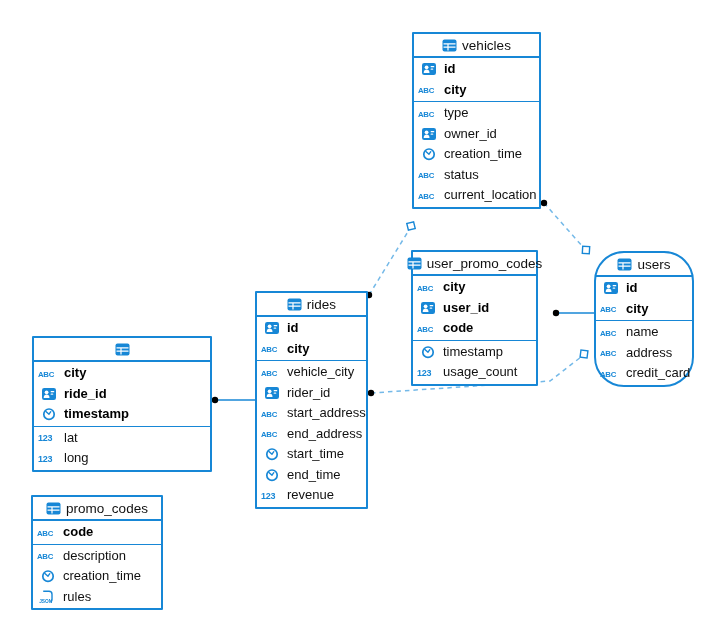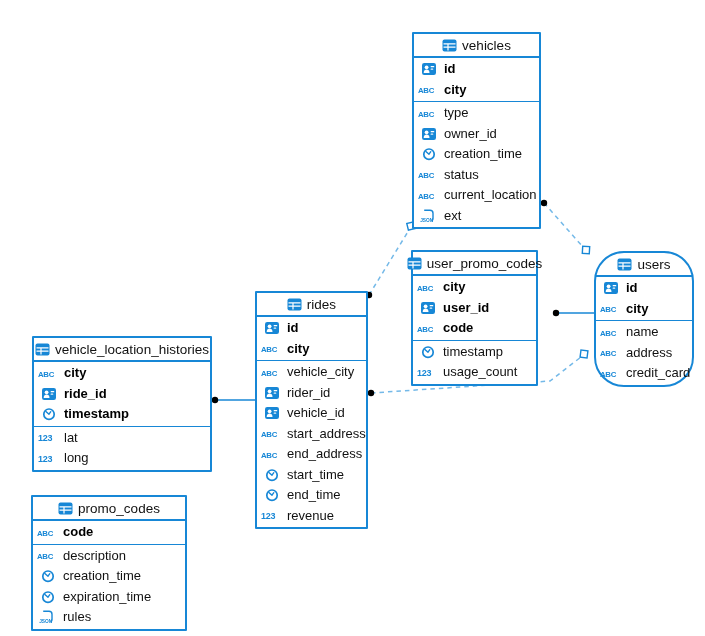--- a/index.html
+++ b/index.html
@@ -136,373 +136,341 @@
             <span class="col-label">status</span>
           </div>
           <div class="col-row">
             <span class="col-icon">
               <svg width="18" height="11" viewBox="0 0 18 11">
                 <text x="0" y="8.5" font-family="Liberation Sans, sans-serif" font-size="7.8" font-weight="800" letter-spacing="-0.3" fill="#1787d6">ABC</text>
               </svg>
             </span>
             <span class="col-label">current_location</span>
           </div>
+        </div>
+      </div>
+      <div class="tbl" style="left: 411px; top: 250px; width: 127px;">
+        <div class="tbl-header">
+          <span class="tbl-icon">
+            <svg width="15" height="13" viewBox="0 0 15 13">
+              <rect x="0.5" y="0.5" width="14" height="12" rx="2" fill="#1787d6"></rect>
+              <path d="M1.5 4.8 H13.5 M6 4.8 V11.6 M1.5 8.2 H13.5" stroke="#fff" stroke-width="1.2" fill="none"></path>
+            </svg>
+          </span>
+          <span>user_promo_codes</span>
+        </div>
+        <div class="tbl-section pks">
+          <div class="col-row pk">
+            <span class="col-icon">
+              <svg width="18" height="11" viewBox="0 0 18 11">
+                <text x="0" y="8.5" font-family="Liberation Sans, sans-serif" font-size="7.8" font-weight="800" letter-spacing="-0.3" fill="#1787d6">ABC</text>
+              </svg>
+            </span>
+            <span class="col-label">city</span>
+          </div>
+          <div class="col-row pk">
+            <span class="col-icon">
+              <svg width="14" height="12" viewBox="0 0 14 12">
+                <rect x="0" y="0" width="14" height="12" rx="2.2" fill="#1787d6"></rect>
+                <circle cx="4.6" cy="4.3" r="1.9" fill="#fff"></circle>
+                <path d="M1.7 9.9 C1.7 7.6 3.1 6.6 4.6 6.6 C6.1 6.6 7.5 7.6 7.5 9.9 Z" fill="#fff"></path>
+                <rect x="8.6" y="3.1" width="3.7" height="1.25" rx="0.6" fill="#fff"></rect>
+                <rect x="8.6" y="5.6" width="2.7" height="1.25" rx="0.6" fill="#fff" opacity="0.9"></rect>
+              </svg>
+            </span>
+            <span class="col-label">user_id</span>
+          </div>
+          <div class="col-row pk">
+            <span class="col-icon">
+              <svg width="18" height="11" viewBox="0 0 18 11">
+                <text x="0" y="8.5" font-family="Liberation Sans, sans-serif" font-size="7.8" font-weight="800" letter-spacing="-0.3" fill="#1787d6">ABC</text>
+              </svg>
+            </span>
+            <span class="col-label">code</span>
+          </div>
+        </div>
+        <div class="tbl-section cols">
+          <div class="col-row">
+            <span class="col-icon">
+              <svg width="14" height="14" viewBox="0 0 14 14">
+                <circle cx="7" cy="7.2" r="5.2" fill="none" stroke="#1787d6" stroke-width="1.7"></circle>
+                <path d="M7 7.2 L3.9 4.4 M7 7.2 L8.8 4.7" stroke="#1787d6" stroke-width="1.4" stroke-linecap="round" fill="none"></path>
+              </svg>
+            </span>
+            <span class="col-label">timestamp</span>
+          </div>
+          <div class="col-row">
+            <span class="col-icon">
+              <svg width="18" height="11" viewBox="0 0 18 11">
+                <text x="0" y="9" font-family="Liberation Sans, sans-serif" font-size="9" font-weight="700" letter-spacing="-0.3" fill="#1787d6">123</text>
+              </svg>
+            </span>
+            <span class="col-label">usage_count</span>
+          </div>
+        </div>
+      </div>
+      <div class="tbl" style="left: 594px; top: 251px; width: 100px; border-radius: 30px;">
+        <div class="tbl-header">
+          <span class="tbl-icon">
+            <svg width="15" height="13" viewBox="0 0 15 13">
+              <rect x="0.5" y="0.5" width="14" height="12" rx="2" fill="#1787d6"></rect>
+              <path d="M1.5 4.8 H13.5 M6 4.8 V11.6 M1.5 8.2 H13.5" stroke="#fff" stroke-width="1.2" fill="none"></path>
+            </svg>
+          </span>
+          <span>users</span>
+        </div>
+        <div class="tbl-section pks">
+          <div class="col-row pk">
+            <span class="col-icon">
+              <svg width="14" height="12" viewBox="0 0 14 12">
+                <rect x="0" y="0" width="14" height="12" rx="2.2" fill="#1787d6"></rect>
+                <circle cx="4.6" cy="4.3" r="1.9" fill="#fff"></circle>
+                <path d="M1.7 9.9 C1.7 7.6 3.1 6.6 4.6 6.6 C6.1 6.6 7.5 7.6 7.5 9.9 Z" fill="#fff"></path>
+                <rect x="8.6" y="3.1" width="3.7" height="1.25" rx="0.6" fill="#fff"></rect>
+                <rect x="8.6" y="5.6" width="2.7" height="1.25" rx="0.6" fill="#fff" opacity="0.9"></rect>
+              </svg>
+            </span>
+            <span class="col-label">id</span>
+          </div>
+          <div class="col-row pk">
+            <span class="col-icon">
+              <svg width="18" height="11" viewBox="0 0 18 11">
+                <text x="0" y="8.5" font-family="Liberation Sans, sans-serif" font-size="7.8" font-weight="800" letter-spacing="-0.3" fill="#1787d6">ABC</text>
+              </svg>
+            </span>
+            <span class="col-label">city</span>
+          </div>
+        </div>
+        <div class="tbl-section cols">
+          <div class="col-row">
+            <span class="col-icon">
+              <svg width="18" height="11" viewBox="0 0 18 11">
+                <text x="0" y="8.5" font-family="Liberation Sans, sans-serif" font-size="7.8" font-weight="800" letter-spacing="-0.3" fill="#1787d6">ABC</text>
+              </svg>
+            </span>
+            <span class="col-label">name</span>
+          </div>
+          <div class="col-row">
+            <span class="col-icon">
+              <svg width="18" height="11" viewBox="0 0 18 11">
+                <text x="0" y="8.5" font-family="Liberation Sans, sans-serif" font-size="7.8" font-weight="800" letter-spacing="-0.3" fill="#1787d6">ABC</text>
+              </svg>
+            </span>
+            <span class="col-label">address</span>
+          </div>
+          <div class="col-row">
+            <span class="col-icon">
+              <svg width="18" height="11" viewBox="0 0 18 11">
+                <text x="0" y="8.5" font-family="Liberation Sans, sans-serif" font-size="7.8" font-weight="800" letter-spacing="-0.3" fill="#1787d6">ABC</text>
+              </svg>
+            </span>
+            <span class="col-label">credit_card</span>
+          </div>
+        </div>
+      </div>
+      <div class="tbl" style="left: 255px; top: 291px; width: 113px;">
+        <div class="tbl-header">
+          <span class="tbl-icon">
+            <svg width="15" height="13" viewBox="0 0 15 13">
+              <rect x="0.5" y="0.5" width="14" height="12" rx="2" fill="#1787d6"></rect>
+              <path d="M1.5 4.8 H13.5 M6 4.8 V11.6 M1.5 8.2 H13.5" stroke="#fff" stroke-width="1.2" fill="none"></path>
+            </svg>
+          </span>
+          <span>rides</span>
+        </div>
+        <div class="tbl-section pks">
+          <div class="col-row pk">
+            <span class="col-icon">
+              <svg width="14" height="12" viewBox="0 0 14 12">
+                <rect x="0" y="0" width="14" height="12" rx="2.2" fill="#1787d6"></rect>
+                <circle cx="4.6" cy="4.3" r="1.9" fill="#fff"></circle>
+                <path d="M1.7 9.9 C1.7 7.6 3.1 6.6 4.6 6.6 C6.1 6.6 7.5 7.6 7.5 9.9 Z" fill="#fff"></path>
+                <rect x="8.6" y="3.1" width="3.7" height="1.25" rx="0.6" fill="#fff"></rect>
+                <rect x="8.6" y="5.6" width="2.7" height="1.25" rx="0.6" fill="#fff" opacity="0.9"></rect>
+              </svg>
+            </span>
+            <span class="col-label">id</span>
+          </div>
+          <div class="col-row pk">
+            <span class="col-icon">
+              <svg width="18" height="11" viewBox="0 0 18 11">
+                <text x="0" y="8.5" font-family="Liberation Sans, sans-serif" font-size="7.8" font-weight="800" letter-spacing="-0.3" fill="#1787d6">ABC</text>
+              </svg>
+            </span>
+            <span class="col-label">city</span>
+          </div>
+        </div>
+        <div class="tbl-section cols">
+          <div class="col-row">
+            <span class="col-icon">
+              <svg width="18" height="11" viewBox="0 0 18 11">
+                <text x="0" y="8.5" font-family="Liberation Sans, sans-serif" font-size="7.8" font-weight="800" letter-spacing="-0.3" fill="#1787d6">ABC</text>
+              </svg>
+            </span>
+            <span class="col-label">vehicle_city</span>
+          </div>
+          <div class="col-row">
+            <span class="col-icon">
+              <svg width="14" height="12" viewBox="0 0 14 12">
+                <rect x="0" y="0" width="14" height="12" rx="2.2" fill="#1787d6"></rect>
+                <circle cx="4.6" cy="4.3" r="1.9" fill="#fff"></circle>
+                <path d="M1.7 9.9 C1.7 7.6 3.1 6.6 4.6 6.6 C6.1 6.6 7.5 7.6 7.5 9.9 Z" fill="#fff"></path>
+                <rect x="8.6" y="3.1" width="3.7" height="1.25" rx="0.6" fill="#fff"></rect>
+                <rect x="8.6" y="5.6" width="2.7" height="1.25" rx="0.6" fill="#fff" opacity="0.9"></rect>
+              </svg>
+            </span>
+            <span class="col-label">rider_id</span>
+          </div>
+          <div class="col-row">
+            <span class="col-icon">
+              <svg width="18" height="11" viewBox="0 0 18 11">
+                <text x="0" y="8.5" font-family="Liberation Sans, sans-serif" font-size="7.8" font-weight="800" letter-spacing="-0.3" fill="#1787d6">ABC</text>
+              </svg>
+            </span>
+            <span class="col-label">start_address</span>
+          </div>
+          <div class="col-row">
+            <span class="col-icon">
+              <svg width="18" height="11" viewBox="0 0 18 11">
+                <text x="0" y="8.5" font-family="Liberation Sans, sans-serif" font-size="7.8" font-weight="800" letter-spacing="-0.3" fill="#1787d6">ABC</text>
+              </svg>
+            </span>
+            <span class="col-label">end_address</span>
+          </div>
+          <div class="col-row">
+            <span class="col-icon">
+              <svg width="14" height="14" viewBox="0 0 14 14">
+                <circle cx="7" cy="7.2" r="5.2" fill="none" stroke="#1787d6" stroke-width="1.7"></circle>
+                <path d="M7 7.2 L3.9 4.4 M7 7.2 L8.8 4.7" stroke="#1787d6" stroke-width="1.4" stroke-linecap="round" fill="none"></path>
+              </svg>
+            </span>
+            <span class="col-label">start_time</span>
+          </div>
+          <div class="col-row">
+            <span class="col-icon">
+              <svg width="14" height="14" viewBox="0 0 14 14">
+                <circle cx="7" cy="7.2" r="5.2" fill="none" stroke="#1787d6" stroke-width="1.7"></circle>
+                <path d="M7 7.2 L3.9 4.4 M7 7.2 L8.8 4.7" stroke="#1787d6" stroke-width="1.4" stroke-linecap="round" fill="none"></path>
+              </svg>
+            </span>
+            <span class="col-label">end_time</span>
+          </div>
+          <div class="col-row">
+            <span class="col-icon">
+              <svg width="18" height="11" viewBox="0 0 18 11">
+                <text x="0" y="9" font-family="Liberation Sans, sans-serif" font-size="9" font-weight="700" letter-spacing="-0.3" fill="#1787d6">123</text>
+              </svg>
+            </span>
+            <span class="col-label">revenue</span>
+          </div>
+        </div>
+      </div>
+      <div class="tbl" style="left: 32px; top: 336px; width: 180px;">
+        <div class="tbl-header">
+          <span class="tbl-icon">
+            <svg width="15" height="13" viewBox="0 0 15 13">
+              <rect x="0.5" y="0.5" width="14" height="12" rx="2" fill="#1787d6"></rect>
+              <path d="M1.5 4.8 H13.5 M6 4.8 V11.6 M1.5 8.2 H13.5" stroke="#fff" stroke-width="1.2" fill="none"></path>
+            </svg>
+          </span>
+        </div>
+        <div class="tbl-section pks">
+          <div class="col-row pk">
+            <span class="col-icon">
+              <svg width="18" height="11" viewBox="0 0 18 11">
+                <text x="0" y="8.5" font-family="Liberation Sans, sans-serif" font-size="7.8" font-weight="800" letter-spacing="-0.3" fill="#1787d6">ABC</text>
+              </svg>
+            </span>
+            <span class="col-label">city</span>
+          </div>
+          <div class="col-row pk">
+            <span class="col-icon">
+              <svg width="14" height="12" viewBox="0 0 14 12">
+                <rect x="0" y="0" width="14" height="12" rx="2.2" fill="#1787d6"></rect>
+                <circle cx="4.6" cy="4.3" r="1.9" fill="#fff"></circle>
+                <path d="M1.7 9.9 C1.7 7.6 3.1 6.6 4.6 6.6 C6.1 6.6 7.5 7.6 7.5 9.9 Z" fill="#fff"></path>
+                <rect x="8.6" y="3.1" width="3.7" height="1.25" rx="0.6" fill="#fff"></rect>
+                <rect x="8.6" y="5.6" width="2.7" height="1.25" rx="0.6" fill="#fff" opacity="0.9"></rect>
+              </svg>
+            </span>
+            <span class="col-label">ride_id</span>
+          </div>
+          <div class="col-row pk">
+            <span class="col-icon">
+              <svg width="14" height="14" viewBox="0 0 14 14">
+                <circle cx="7" cy="7.2" r="5.2" fill="none" stroke="#1787d6" stroke-width="1.7"></circle>
+                <path d="M7 7.2 L3.9 4.4 M7 7.2 L8.8 4.7" stroke="#1787d6" stroke-width="1.4" stroke-linecap="round" fill="none"></path>
+              </svg>
+            </span>
+            <span class="col-label">timestamp</span>
+          </div>
+        </div>
+        <div class="tbl-section cols">
+          <div class="col-row">
+            <span class="col-icon">
+              <svg width="18" height="11" viewBox="0 0 18 11">
+                <text x="0" y="9" font-family="Liberation Sans, sans-serif" font-size="9" font-weight="700" letter-spacing="-0.3" fill="#1787d6">123</text>
+              </svg>
+            </span>
+            <span class="col-label">lat</span>
+          </div>
+          <div class="col-row">
+            <span class="col-icon">
+              <svg width="18" height="11" viewBox="0 0 18 11">
+                <text x="0" y="9" font-family="Liberation Sans, sans-serif" font-size="9" font-weight="700" letter-spacing="-0.3" fill="#1787d6">123</text>
+              </svg>
+            </span>
+            <span class="col-label">long</span>
+          </div>
+        </div>
+      </div>
+      <div class="tbl" style="left: 31px; top: 495px; width: 132px;">
+        <div class="tbl-header">
+          <span class="tbl-icon">
+            <svg width="15" height="13" viewBox="0 0 15 13">
+              <rect x="0.5" y="0.5" width="14" height="12" rx="2" fill="#1787d6"></rect>
+              <path d="M1.5 4.8 H13.5 M6 4.8 V11.6 M1.5 8.2 H13.5" stroke="#fff" stroke-width="1.2" fill="none"></path>
+            </svg>
+          </span>
+          <span>promo_codes</span>
+        </div>
+        <div class="tbl-section pks">
+          <div class="col-row pk">
+            <span class="col-icon">
+              <svg width="18" height="11" viewBox="0 0 18 11">
+                <text x="0" y="8.5" font-family="Liberation Sans, sans-serif" font-size="7.8" font-weight="800" letter-spacing="-0.3" fill="#1787d6">ABC</text>
+              </svg>
+            </span>
+            <span class="col-label">code</span>
+          </div>
+        </div>
+        <div class="tbl-section cols">
+          <div class="col-row">
+            <span class="col-icon">
+              <svg width="18" height="11" viewBox="0 0 18 11">
+                <text x="0" y="8.5" font-family="Liberation Sans, sans-serif" font-size="7.8" font-weight="800" letter-spacing="-0.3" fill="#1787d6">ABC</text>
+              </svg>
+            </span>
+            <span class="col-label">description</span>
+          </div>
+          <div class="col-row">
+            <span class="col-icon">
+              <svg width="14" height="14" viewBox="0 0 14 14">
+                <circle cx="7" cy="7.2" r="5.2" fill="none" stroke="#1787d6" stroke-width="1.7"></circle>
+                <path d="M7 7.2 L3.9 4.4 M7 7.2 L8.8 4.7" stroke="#1787d6" stroke-width="1.4" stroke-linecap="round" fill="none"></path>
+              </svg>
+            </span>
+            <span class="col-label">creation_time</span>
+          </div>
           <div class="col-row">
             <span class="col-icon">
               <svg width="16" height="14" viewBox="0 0 16 14">
                 <path d="M4.2 1.2 H10 A3 3 0 0 1 13 4.2 V9.5 A3 3 0 0 1 10 12.5 H5.5" fill="none" stroke="#1787d6" stroke-width="1.4"></path>
                 <rect x="0" y="8.6" width="11.4" height="5.4" fill="#fff"></rect>
                 <text x="0.2" y="13.2" font-family="Liberation Sans, sans-serif" font-size="4.8" font-weight="800" fill="#1787d6">JSON</text>
               </svg>
             </span>
-            <span class="col-label">ext</span>
-          </div>
-        </div>
-      </div>
-      <div class="tbl" style="left: 411px; top: 250px; width: 127px;">
-        <div class="tbl-header">
-          <span class="tbl-icon">
-            <svg width="15" height="13" viewBox="0 0 15 13">
-              <rect x="0.5" y="0.5" width="14" height="12" rx="2" fill="#1787d6"></rect>
-              <path d="M1.5 4.8 H13.5 M6 4.8 V11.6 M1.5 8.2 H13.5" stroke="#fff" stroke-width="1.2" fill="none"></path>
-            </svg>
-          </span>
-          <span>user_promo_codes</span>
-        </div>
-        <div class="tbl-section pks">
-          <div class="col-row pk">
-            <span class="col-icon">
-              <svg width="18" height="11" viewBox="0 0 18 11">
-                <text x="0" y="8.5" font-family="Liberation Sans, sans-serif" font-size="7.8" font-weight="800" letter-spacing="-0.3" fill="#1787d6">ABC</text>
-              </svg>
-            </span>
-            <span class="col-label">city</span>
-          </div>
-          <div class="col-row pk">
-            <span class="col-icon">
-              <svg width="14" height="12" viewBox="0 0 14 12">
-                <rect x="0" y="0" width="14" height="12" rx="2.2" fill="#1787d6"></rect>
-                <circle cx="4.6" cy="4.3" r="1.9" fill="#fff"></circle>
-                <path d="M1.7 9.9 C1.7 7.6 3.1 6.6 4.6 6.6 C6.1 6.6 7.5 7.6 7.5 9.9 Z" fill="#fff"></path>
-                <rect x="8.6" y="3.1" width="3.7" height="1.25" rx="0.6" fill="#fff"></rect>
-                <rect x="8.6" y="5.6" width="2.7" height="1.25" rx="0.6" fill="#fff" opacity="0.9"></rect>
-              </svg>
-            </span>
-            <span class="col-label">user_id</span>
-          </div>
-          <div class="col-row pk">
-            <span class="col-icon">
-              <svg width="18" height="11" viewBox="0 0 18 11">
-                <text x="0" y="8.5" font-family="Liberation Sans, sans-serif" font-size="7.8" font-weight="800" letter-spacing="-0.3" fill="#1787d6">ABC</text>
-              </svg>
-            </span>
-            <span class="col-label">code</span>
-          </div>
-        </div>
-        <div class="tbl-section cols">
-          <div class="col-row">
-            <span class="col-icon">
-              <svg width="14" height="14" viewBox="0 0 14 14">
-                <circle cx="7" cy="7.2" r="5.2" fill="none" stroke="#1787d6" stroke-width="1.7"></circle>
-                <path d="M7 7.2 L3.9 4.4 M7 7.2 L8.8 4.7" stroke="#1787d6" stroke-width="1.4" stroke-linecap="round" fill="none"></path>
-              </svg>
-            </span>
-            <span class="col-label">timestamp</span>
-          </div>
-          <div class="col-row">
-            <span class="col-icon">
-              <svg width="18" height="11" viewBox="0 0 18 11">
-                <text x="0" y="9" font-family="Liberation Sans, sans-serif" font-size="9" font-weight="700" letter-spacing="-0.3" fill="#1787d6">123</text>
-              </svg>
-            </span>
-            <span class="col-label">usage_count</span>
-          </div>
-        </div>
-      </div>
-      <div class="tbl" style="left: 594px; top: 251px; width: 100px; border-radius: 30px;">
-        <div class="tbl-header">
-          <span class="tbl-icon">
-            <svg width="15" height="13" viewBox="0 0 15 13">
-              <rect x="0.5" y="0.5" width="14" height="12" rx="2" fill="#1787d6"></rect>
-              <path d="M1.5 4.8 H13.5 M6 4.8 V11.6 M1.5 8.2 H13.5" stroke="#fff" stroke-width="1.2" fill="none"></path>
-            </svg>
-          </span>
-          <span>users</span>
-        </div>
-        <div class="tbl-section pks">
-          <div class="col-row pk">
-            <span class="col-icon">
-              <svg width="14" height="12" viewBox="0 0 14 12">
-                <rect x="0" y="0" width="14" height="12" rx="2.2" fill="#1787d6"></rect>
-                <circle cx="4.6" cy="4.3" r="1.9" fill="#fff"></circle>
-                <path d="M1.7 9.9 C1.7 7.6 3.1 6.6 4.6 6.6 C6.1 6.6 7.5 7.6 7.5 9.9 Z" fill="#fff"></path>
-                <rect x="8.6" y="3.1" width="3.7" height="1.25" rx="0.6" fill="#fff"></rect>
-                <rect x="8.6" y="5.6" width="2.7" height="1.25" rx="0.6" fill="#fff" opacity="0.9"></rect>
-              </svg>
-            </span>
-            <span class="col-label">id</span>
-          </div>
-          <div class="col-row pk">
-            <span class="col-icon">
-              <svg width="18" height="11" viewBox="0 0 18 11">
-                <text x="0" y="8.5" font-family="Liberation Sans, sans-serif" font-size="7.8" font-weight="800" letter-spacing="-0.3" fill="#1787d6">ABC</text>
-              </svg>
-            </span>
-            <span class="col-label">city</span>
-          </div>
-        </div>
-        <div class="tbl-section cols">
-          <div class="col-row">
-            <span class="col-icon">
-              <svg width="18" height="11" viewBox="0 0 18 11">
-                <text x="0" y="8.5" font-family="Liberation Sans, sans-serif" font-size="7.8" font-weight="800" letter-spacing="-0.3" fill="#1787d6">ABC</text>
-              </svg>
-            </span>
-            <span class="col-label">name</span>
-          </div>
-          <div class="col-row">
-            <span class="col-icon">
-              <svg width="18" height="11" viewBox="0 0 18 11">
-                <text x="0" y="8.5" font-family="Liberation Sans, sans-serif" font-size="7.8" font-weight="800" letter-spacing="-0.3" fill="#1787d6">ABC</text>
-              </svg>
-            </span>
-            <span class="col-label">address</span>
-          </div>
-          <div class="col-row">
-            <span class="col-icon">
-              <svg width="18" height="11" viewBox="0 0 18 11">
-                <text x="0" y="8.5" font-family="Liberation Sans, sans-serif" font-size="7.8" font-weight="800" letter-spacing="-0.3" fill="#1787d6">ABC</text>
-              </svg>
-            </span>
-            <span class="col-label">credit_card</span>
-          </div>
-        </div>
-      </div>
-      <div class="tbl" style="left: 255px; top: 291px; width: 113px;">
-        <div class="tbl-header">
-          <span class="tbl-icon">
-            <svg width="15" height="13" viewBox="0 0 15 13">
-              <rect x="0.5" y="0.5" width="14" height="12" rx="2" fill="#1787d6"></rect>
-              <path d="M1.5 4.8 H13.5 M6 4.8 V11.6 M1.5 8.2 H13.5" stroke="#fff" stroke-width="1.2" fill="none"></path>
-            </svg>
-          </span>
-          <span>rides</span>
-        </div>
-        <div class="tbl-section pks">
-          <div class="col-row pk">
-            <span class="col-icon">
-              <svg width="14" height="12" viewBox="0 0 14 12">
-                <rect x="0" y="0" width="14" height="12" rx="2.2" fill="#1787d6"></rect>
-                <circle cx="4.6" cy="4.3" r="1.9" fill="#fff"></circle>
-                <path d="M1.7 9.9 C1.7 7.6 3.1 6.6 4.6 6.6 C6.1 6.6 7.5 7.6 7.5 9.9 Z" fill="#fff"></path>
-                <rect x="8.6" y="3.1" width="3.7" height="1.25" rx="0.6" fill="#fff"></rect>
-                <rect x="8.6" y="5.6" width="2.7" height="1.25" rx="0.6" fill="#fff" opacity="0.9"></rect>
-              </svg>
-            </span>
-            <span class="col-label">id</span>
-          </div>
-          <div class="col-row pk">
-            <span class="col-icon">
-              <svg width="18" height="11" viewBox="0 0 18 11">
-                <text x="0" y="8.5" font-family="Liberation Sans, sans-serif" font-size="7.8" font-weight="800" letter-spacing="-0.3" fill="#1787d6">ABC</text>
-              </svg>
-            </span>
-            <span class="col-label">city</span>
-          </div>
-        </div>
-        <div class="tbl-section cols">
-          <div class="col-row">
-            <span class="col-icon">
-              <svg width="18" height="11" viewBox="0 0 18 11">
-                <text x="0" y="8.5" font-family="Liberation Sans, sans-serif" font-size="7.8" font-weight="800" letter-spacing="-0.3" fill="#1787d6">ABC</text>
-              </svg>
-            </span>
-            <span class="col-label">vehicle_city</span>
-          </div>
-          <div class="col-row">
-            <span class="col-icon">
-              <svg width="14" height="12" viewBox="0 0 14 12">
-                <rect x="0" y="0" width="14" height="12" rx="2.2" fill="#1787d6"></rect>
-                <circle cx="4.6" cy="4.3" r="1.9" fill="#fff"></circle>
-                <path d="M1.7 9.9 C1.7 7.6 3.1 6.6 4.6 6.6 C6.1 6.6 7.5 7.6 7.5 9.9 Z" fill="#fff"></path>
-                <rect x="8.6" y="3.1" width="3.7" height="1.25" rx="0.6" fill="#fff"></rect>
-                <rect x="8.6" y="5.6" width="2.7" height="1.25" rx="0.6" fill="#fff" opacity="0.9"></rect>
-              </svg>
-            </span>
-            <span class="col-label">rider_id</span>
-          </div>
-          <div class="col-row">
-            <span class="col-icon">
-              <svg width="14" height="12" viewBox="0 0 14 12">
-                <rect x="0" y="0" width="14" height="12" rx="2.2" fill="#1787d6"></rect>
-                <circle cx="4.6" cy="4.3" r="1.9" fill="#fff"></circle>
-                <path d="M1.7 9.9 C1.7 7.6 3.1 6.6 4.6 6.6 C6.1 6.6 7.5 7.6 7.5 9.9 Z" fill="#fff"></path>
-                <rect x="8.6" y="3.1" width="3.7" height="1.25" rx="0.6" fill="#fff"></rect>
-                <rect x="8.6" y="5.6" width="2.7" height="1.25" rx="0.6" fill="#fff" opacity="0.9"></rect>
-              </svg>
-            </span>
-            <span class="col-label">vehicle_id</span>
-          </div>
-          <div class="col-row">
-            <span class="col-icon">
-              <svg width="18" height="11" viewBox="0 0 18 11">
-                <text x="0" y="8.5" font-family="Liberation Sans, sans-serif" font-size="7.8" font-weight="800" letter-spacing="-0.3" fill="#1787d6">ABC</text>
-              </svg>
-            </span>
-            <span class="col-label">start_address</span>
-          </div>
-          <div class="col-row">
-            <span class="col-icon">
-              <svg width="18" height="11" viewBox="0 0 18 11">
-                <text x="0" y="8.5" font-family="Liberation Sans, sans-serif" font-size="7.8" font-weight="800" letter-spacing="-0.3" fill="#1787d6">ABC</text>
-              </svg>
-            </span>
-            <span class="col-label">end_address</span>
-          </div>
-          <div class="col-row">
-            <span class="col-icon">
-              <svg width="14" height="14" viewBox="0 0 14 14">
-                <circle cx="7" cy="7.2" r="5.2" fill="none" stroke="#1787d6" stroke-width="1.7"></circle>
-                <path d="M7 7.2 L3.9 4.4 M7 7.2 L8.8 4.7" stroke="#1787d6" stroke-width="1.4" stroke-linecap="round" fill="none"></path>
-              </svg>
-            </span>
-            <span class="col-label">start_time</span>
-          </div>
-          <div class="col-row">
-            <span class="col-icon">
-              <svg width="14" height="14" viewBox="0 0 14 14">
-                <circle cx="7" cy="7.2" r="5.2" fill="none" stroke="#1787d6" stroke-width="1.7"></circle>
-                <path d="M7 7.2 L3.9 4.4 M7 7.2 L8.8 4.7" stroke="#1787d6" stroke-width="1.4" stroke-linecap="round" fill="none"></path>
-              </svg>
-            </span>
-            <span class="col-label">end_time</span>
-          </div>
-          <div class="col-row">
-            <span class="col-icon">
-              <svg width="18" height="11" viewBox="0 0 18 11">
-                <text x="0" y="9" font-family="Liberation Sans, sans-serif" font-size="9" font-weight="700" letter-spacing="-0.3" fill="#1787d6">123</text>
-              </svg>
-            </span>
-            <span class="col-label">revenue</span>
-          </div>
-        </div>
-      </div>
-      <div class="tbl" style="left: 32px; top: 336px; width: 180px;">
-        <div class="tbl-header">
-          <span class="tbl-icon">
-            <svg width="15" height="13" viewBox="0 0 15 13">
-              <rect x="0.5" y="0.5" width="14" height="12" rx="2" fill="#1787d6"></rect>
-              <path d="M1.5 4.8 H13.5 M6 4.8 V11.6 M1.5 8.2 H13.5" stroke="#fff" stroke-width="1.2" fill="none"></path>
-            </svg>
-          </span>
-          <span>vehicle_location_histories</span>
-        </div>
-        <div class="tbl-section pks">
-          <div class="col-row pk">
-            <span class="col-icon">
-              <svg width="18" height="11" viewBox="0 0 18 11">
-                <text x="0" y="8.5" font-family="Liberation Sans, sans-serif" font-size="7.8" font-weight="800" letter-spacing="-0.3" fill="#1787d6">ABC</text>
-              </svg>
-            </span>
-            <span class="col-label">city</span>
-          </div>
-          <div class="col-row pk">
-            <span class="col-icon">
-              <svg width="14" height="12" viewBox="0 0 14 12">
-                <rect x="0" y="0" width="14" height="12" rx="2.2" fill="#1787d6"></rect>
-                <circle cx="4.6" cy="4.3" r="1.9" fill="#fff"></circle>
-                <path d="M1.7 9.9 C1.7 7.6 3.1 6.6 4.6 6.6 C6.1 6.6 7.5 7.6 7.5 9.9 Z" fill="#fff"></path>
-                <rect x="8.6" y="3.1" width="3.7" height="1.25" rx="0.6" fill="#fff"></rect>
-                <rect x="8.6" y="5.6" width="2.7" height="1.25" rx="0.6" fill="#fff" opacity="0.9"></rect>
-              </svg>
-            </span>
-            <span class="col-label">ride_id</span>
-          </div>
-          <div class="col-row pk">
-            <span class="col-icon">
-              <svg width="14" height="14" viewBox="0 0 14 14">
-                <circle cx="7" cy="7.2" r="5.2" fill="none" stroke="#1787d6" stroke-width="1.7"></circle>
-                <path d="M7 7.2 L3.9 4.4 M7 7.2 L8.8 4.7" stroke="#1787d6" stroke-width="1.4" stroke-linecap="round" fill="none"></path>
-              </svg>
-            </span>
-            <span class="col-label">timestamp</span>
-          </div>
-        </div>
-        <div class="tbl-section cols">
-          <div class="col-row">
-            <span class="col-icon">
-              <svg width="18" height="11" viewBox="0 0 18 11">
-                <text x="0" y="9" font-family="Liberation Sans, sans-serif" font-size="9" font-weight="700" letter-spacing="-0.3" fill="#1787d6">123</text>
-              </svg>
-            </span>
-            <span class="col-label">lat</span>
-          </div>
-          <div class="col-row">
-            <span class="col-icon">
-              <svg width="18" height="11" viewBox="0 0 18 11">
-                <text x="0" y="9" font-family="Liberation Sans, sans-serif" font-size="9" font-weight="700" letter-spacing="-0.3" fill="#1787d6">123</text>
-              </svg>
-            </span>
-            <span class="col-label">long</span>
-          </div>
-        </div>
-      </div>
-      <div class="tbl" style="left: 31px; top: 495px; width: 156px;">
-        <div class="tbl-header">
-          <span class="tbl-icon">
-            <svg width="15" height="13" viewBox="0 0 15 13">
-              <rect x="0.5" y="0.5" width="14" height="12" rx="2" fill="#1787d6"></rect>
-              <path d="M1.5 4.8 H13.5 M6 4.8 V11.6 M1.5 8.2 H13.5" stroke="#fff" stroke-width="1.2" fill="none"></path>
-            </svg>
-          </span>
-          <span>promo_codes</span>
-        </div>
-        <div class="tbl-section pks">
-          <div class="col-row pk">
-            <span class="col-icon">
-              <svg width="18" height="11" viewBox="0 0 18 11">
-                <text x="0" y="8.5" font-family="Liberation Sans, sans-serif" font-size="7.8" font-weight="800" letter-spacing="-0.3" fill="#1787d6">ABC</text>
-              </svg>
-            </span>
-            <span class="col-label">code</span>
-          </div>
-        </div>
-        <div class="tbl-section cols">
-          <div class="col-row">
-            <span class="col-icon">
-              <svg width="18" height="11" viewBox="0 0 18 11">
-                <text x="0" y="8.5" font-family="Liberation Sans, sans-serif" font-size="7.8" font-weight="800" letter-spacing="-0.3" fill="#1787d6">ABC</text>
-              </svg>
-            </span>
-            <span class="col-label">description</span>
-          </div>
-          <div class="col-row">
-            <span class="col-icon">
-              <svg width="14" height="14" viewBox="0 0 14 14">
-                <circle cx="7" cy="7.2" r="5.2" fill="none" stroke="#1787d6" stroke-width="1.7"></circle>
-                <path d="M7 7.2 L3.9 4.4 M7 7.2 L8.8 4.7" stroke="#1787d6" stroke-width="1.4" stroke-linecap="round" fill="none"></path>
-              </svg>
-            </span>
-            <span class="col-label">creation_time</span>
-          </div>
-          <div class="col-row">
-            <span class="col-icon">
-              <svg width="14" height="14" viewBox="0 0 14 14">
-                <circle cx="7" cy="7.2" r="5.2" fill="none" stroke="#1787d6" stroke-width="1.7"></circle>
-                <path d="M7 7.2 L3.9 4.4 M7 7.2 L8.8 4.7" stroke="#1787d6" stroke-width="1.4" stroke-linecap="round" fill="none"></path>
-              </svg>
-            </span>
-            <span class="col-label">expiration_time</span>
-          </div>
-          <div class="col-row">
-            <span class="col-icon">
-              <svg width="16" height="14" viewBox="0 0 16 14">
-                <path d="M4.2 1.2 H10 A3 3 0 0 1 13 4.2 V9.5 A3 3 0 0 1 10 12.5 H5.5" fill="none" stroke="#1787d6" stroke-width="1.4"></path>
-                <rect x="0" y="8.6" width="11.4" height="5.4" fill="#fff"></rect>
-                <text x="0.2" y="13.2" font-family="Liberation Sans, sans-serif" font-size="4.8" font-weight="800" fill="#1787d6">JSON</text>
-              </svg>
-            </span>
             <span class="col-label">rules</span>
           </div>
         </div>
       </div>
     </div>
 </div>
 
 </body></html>

